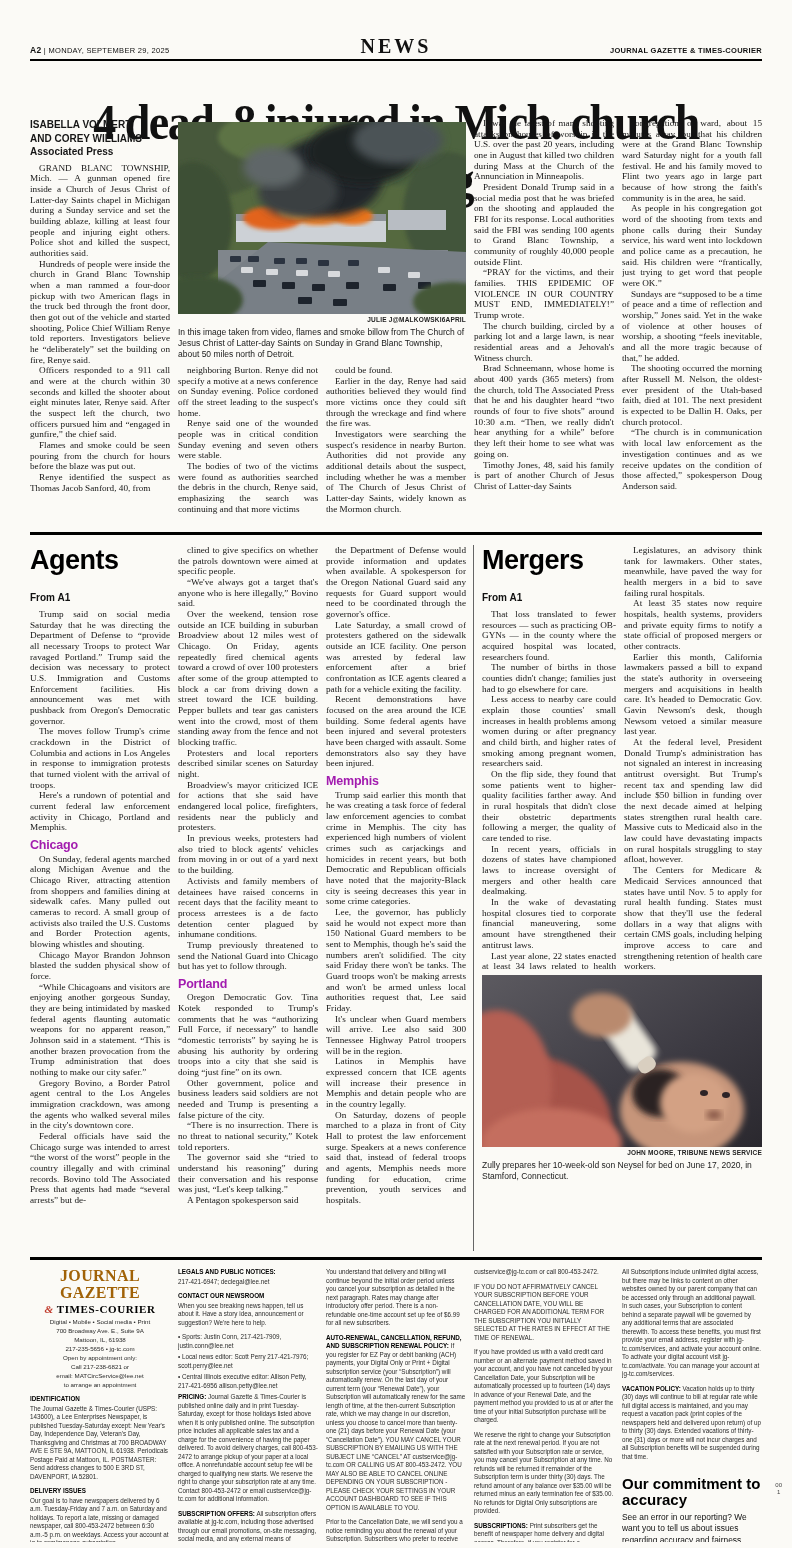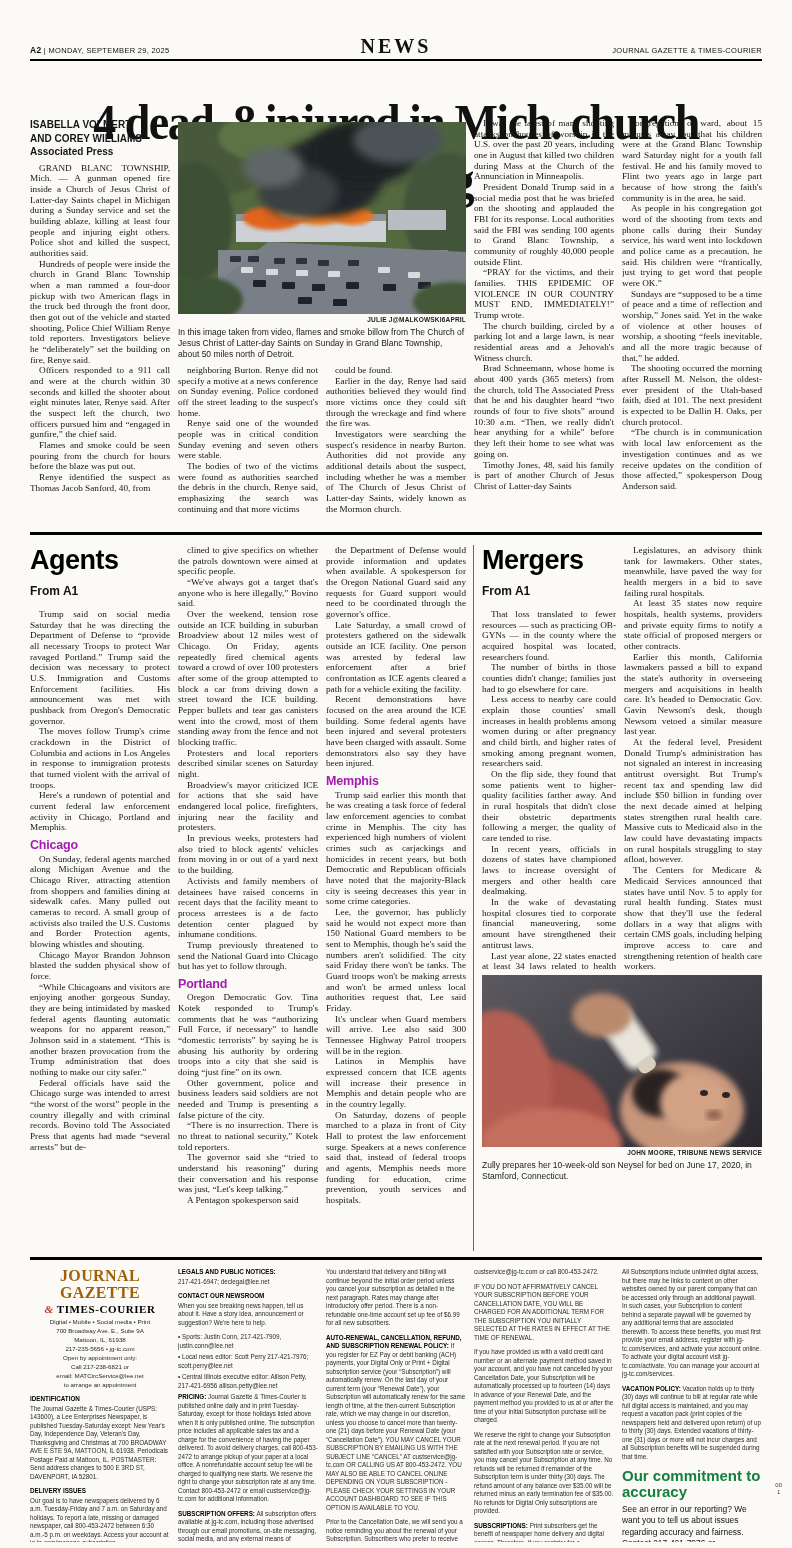--- a/index.html
+++ b/index.html
@@ -5,21 +5,21 @@
   html,body{margin:0;padding:0;background:#d8d8d8;}
   .page{position:relative;width:792px;height:1548px;margin:0 auto;background:#fbfaf6;color:#111;
         font-family:"Liberation Serif",serif;overflow:hidden;}
   
   .header-meta{position:absolute;top:38px;left:30px;right:30px;height:20px;
                font-family:"Liberation Sans",sans-serif;font-size:7.5px;letter-spacing:.3px;color:#111;}
   .hm-left{position:absolute;left:0;bottom:3px;}
   .hm-left .pg{font-weight:bold;font-size:8.5px;}
   .hm-center{position:absolute;left:0;right:0;bottom:0;text-align:center;
              font-family:"Liberation Serif",serif;font-size:20px;letter-spacing:3px;font-weight:600;}
-  .hm-right{position:absolute;right:0;bottom:3px;font-weight:normal;margin-top:47px;}
+  .hm-right{position:absolute;right:0;bottom:3px;font-weight:bold;margin-top:47px;}
   .header-rule{position:absolute;top:59px;left:30px;right:30px;height:2px;background:#000;}
   .headline{position:absolute;top:63px;left:20px;right:20px;text-align:center;
             font-size:46px;font-weight:bold;letter-spacing:-1.5px;transform:scaleY(1.08);transform-origin:top;}
   
   .ncol{position:absolute;text-align:justify;font-size:9.2px;line-height:1.16;overflow:hidden;color:#161616;}
   .ncol p{margin:0;text-indent:9px;}
   .ncol h4{font-family:"Liberation Sans",sans-serif;font-size:12.5px;margin:5px 0 1px;
            text-indent:0;text-align:left;letter-spacing:-.2px;color:#a21caf;}
   .story{position:absolute;top:118px;left:30px;width:732px;height:408px;}
   .byline{font-family:"Liberation Sans",sans-serif;font-size:10px;font-weight:bold;line-height:1.35;margin-bottom:4px;text-align:left;text-indent:0;}
@@ -30,21 +30,21 @@
   #ms-col5{left:592px;top:0;width:140px;height:408px;}
   .photo-wrap{position:absolute;left:148px;top:4px;width:288px;}
   .photo-frame{width:288px;height:192px;overflow:hidden;background:#49603c;}
   .photo-credit{font-family:"Liberation Sans",sans-serif;font-size:6.5px;font-weight:bold;
                 text-align:right;color:#222;margin-top:2px;letter-spacing:.2px;}
   .photo-caption{font-family:"Liberation Sans",sans-serif;font-size:8.5px;line-height:1.28;color:#1a1a1a;margin-top:4px;text-align:left;}
   .divider{position:absolute;top:532px;left:30px;width:732px;height:3px;background:#000;}
   
   .section2{position:absolute;top:545px;left:30px;width:732px;height:708px;}
   .sec-head{font-family:"Liberation Sans",sans-serif;font-weight:bold;font-size:27px;letter-spacing:-.5px;line-height:1;color:#000;}
-  .sec-from{font-family:"Liberation Sans",sans-serif;font-weight:bold;font-size:12px;margin-top:10px;color:#111;}
+  .sec-from{font-family:"Liberation Sans",sans-serif;font-weight:bold;font-size:10px;margin-top:18px;color:#111;}
   #agents-head{position:absolute;left:0;top:2px;}
   #ag-col1{left:0;top:64px;width:140px;height:642px;}
   #ag-col2{left:148px;top:0;width:140px;height:706px;}
   #ag-col3{left:296px;top:0;width:140px;height:706px;}
   .vrule{position:absolute;left:443px;top:0;width:1px;height:706px;background:#666;}
   #mergers-head{position:absolute;left:452px;top:2px;}
   #mg-col1{left:452px;top:64px;width:134px;height:360px;}
   #mg-col2{left:594px;top:0;width:138px;height:424px;}
   .baby-wrap{position:absolute;left:452px;top:430px;width:280px;}
   .baby-frame{width:280px;height:172px;overflow:hidden;background:#3a3a40;}
@@ -57,21 +57,21 @@
   #fc4{left:444px;width:140px;} #fc5{left:592px;width:140px;}
   .fitem{margin:0 0 6px;}
   .fitem b{color:#000;}
   .fhead{display:block;font-weight:bold;color:#000;margin-bottom:1px;}
   .fbullet{margin:0 0 3px;}
   .logo{text-align:center;margin-bottom:5px;}
   .logo-l1{font-family:"Liberation Serif",serif;font-size:16px;font-weight:bold;letter-spacing:.4px;line-height:1.05;color:#a16207;}
   .logo-l2{font-family:"Liberation Serif",serif;font-size:11px;font-weight:bold;letter-spacing:.6px;color:#000;}
   .logo-amp{color:#c0392b;font-style:italic;}
   .logo-meta{font-size:6.2px;line-height:1.45;margin-top:2px;}
-  .accuracy-title{font-size:15px;font-weight:bold;line-height:1.08;margin:7px 0 4px;color:#15803d;}
+  .accuracy-title{font-size:15px;font-weight:bold;line-height:1.08;margin:15px 0 4px;color:#000000;}
   .accuracy-text{font-size:8.4px;line-height:1.32;color:#111;}
   .page-marker{position:absolute;right:10px;bottom:52px;font-family:"Liberation Sans",sans-serif;
                font-size:6px;color:#444;text-align:center;line-height:1.2;}
 </style>
 </head>
 <body>
 
 <div class="page">
 
   <div class="header-meta">
@@ -203,28 +203,29 @@
       <div class="sec-from">From A1</div>
     </div>
     <div class="ncol" id="ag-col1">
         <p>Trump said on social media Saturday that he was directing the Department of Defense to “provide all necessary Troops to protect War ravaged Portland.” Trump said the decision was necessary to protect U.S. Immigration and Customs Enforcement facilities. His announcement was met with pushback from Oregon's Democratic governor.</p>
         <p>The moves follow Trump's crime crackdown in the District of Columbia and actions in Los Angeles in response to immigration protests that turned violent with the arrival of troops.</p>
         <p>Here's a rundown of potential and current federal law enforcement activity in Chicago, Portland and Memphis.</p>
         <h4>Chicago</h4>
         <p>On Sunday, federal agents marched along Michigan Avenue and the Chicago River, attracting attention from shoppers and families dining at sidewalk cafes. Many pulled out cameras to record. A small group of activists also trailed the U.S. Customs and Border Protection agents, blowing whistles and shouting.</p>
         <p>Chicago Mayor Brandon Johnson blasted the sudden physical show of force.</p>
         <p>“While Chicagoans and visitors are enjoying another gorgeous Sunday, they are being intimidated by masked federal agents flaunting automatic weapons for no apparent reason,” Johnson said in a statement. “This is another brazen provocation from the Trump administration that does nothing to make our city safer.”</p>
+        <p>Gregory Bovino, a Border Patrol agent central to the Los Angeles immigration crackdown, was among the agents who walked several miles in the city's downtown core.</p>
         <p>Federal officials have said the Chicago surge was intended to arrest “the worst of the worst” people in the country illegally and with criminal records. Bovino told The Associated Press that agents had made “several arrests” but de-</p>
       </div>
     <div class="ncol" id="ag-col2">
         <p>clined to give specifics on whether the patrols downtown were aimed at specific people.</p>
         <p>“We've always got a target that's anyone who is here illegally,” Bovino said.</p>
         <p>Over the weekend, tension rose outside an ICE building in suburban Broadview about 12 miles west of Chicago. On Friday, agents repeatedly fired chemical agents toward a crowd of over 100 protesters after some of the group attempted to block a car from driving down a street toward the ICE building. Pepper bullets and tear gas canisters went into the crowd, most of them standing away from the fence and not blocking traffic.</p>
         <p>Protesters and local reporters described similar scenes on Saturday night.</p>
-        <p>Broadview's mayor criticized ICE for actions that she said have endangered local police, firefighters, injuring near the facility and protesters.</p>
+        <p>Broadview's mayor criticized ICE for actions that she said have endangered local police, firefighters, residents near the publicly and protesters.</p>
         <p>In previous weeks, protesters had also tried to block agents' vehicles from moving in or out of a yard next to the building.</p>
         <p>Activists and family members of detainees have raised concerns in recent days that the facility meant to process arrestees is a de facto detention center plagued by inhumane conditions.</p>
         <p>Trump previously threatened to send the National Guard into Chicago but has yet to follow through.</p>
         <h4>Portland</h4>
         <p>Oregon Democratic Gov. Tina Kotek responded to Trump's comments that he was “authorizing Full Force, if necessary” to handle “domestic terrorists” by saying he is abusing his authority by ordering troops into a city that she said is doing “just fine” on its own.</p>
         <p>Other government, police and business leaders said soldiers are not needed and Trump is presenting a false picture of the city.</p>
         <p>“There is no insurrection. There is no threat to national security,” Kotek told reporters.</p>
         <p>The governor said she “tried to understand his reasoning” during their conversation and his response was just, “Let's keep talking.”</p>
         <p>A Pentagon spokesperson said</p>
       </div>

